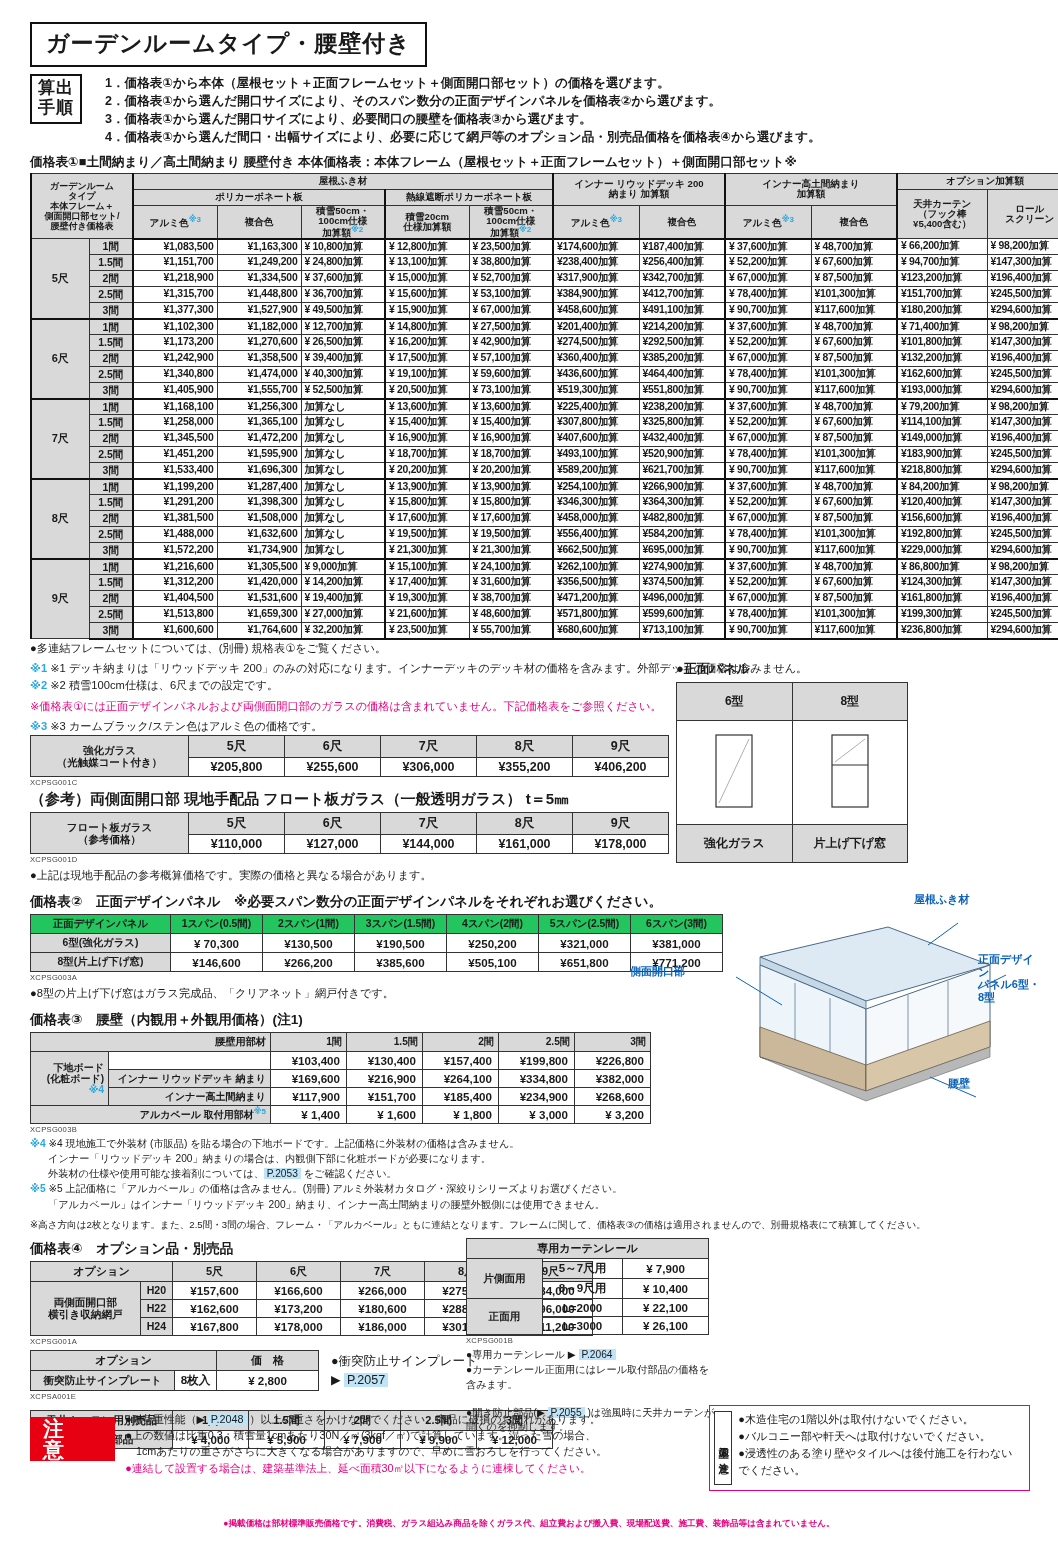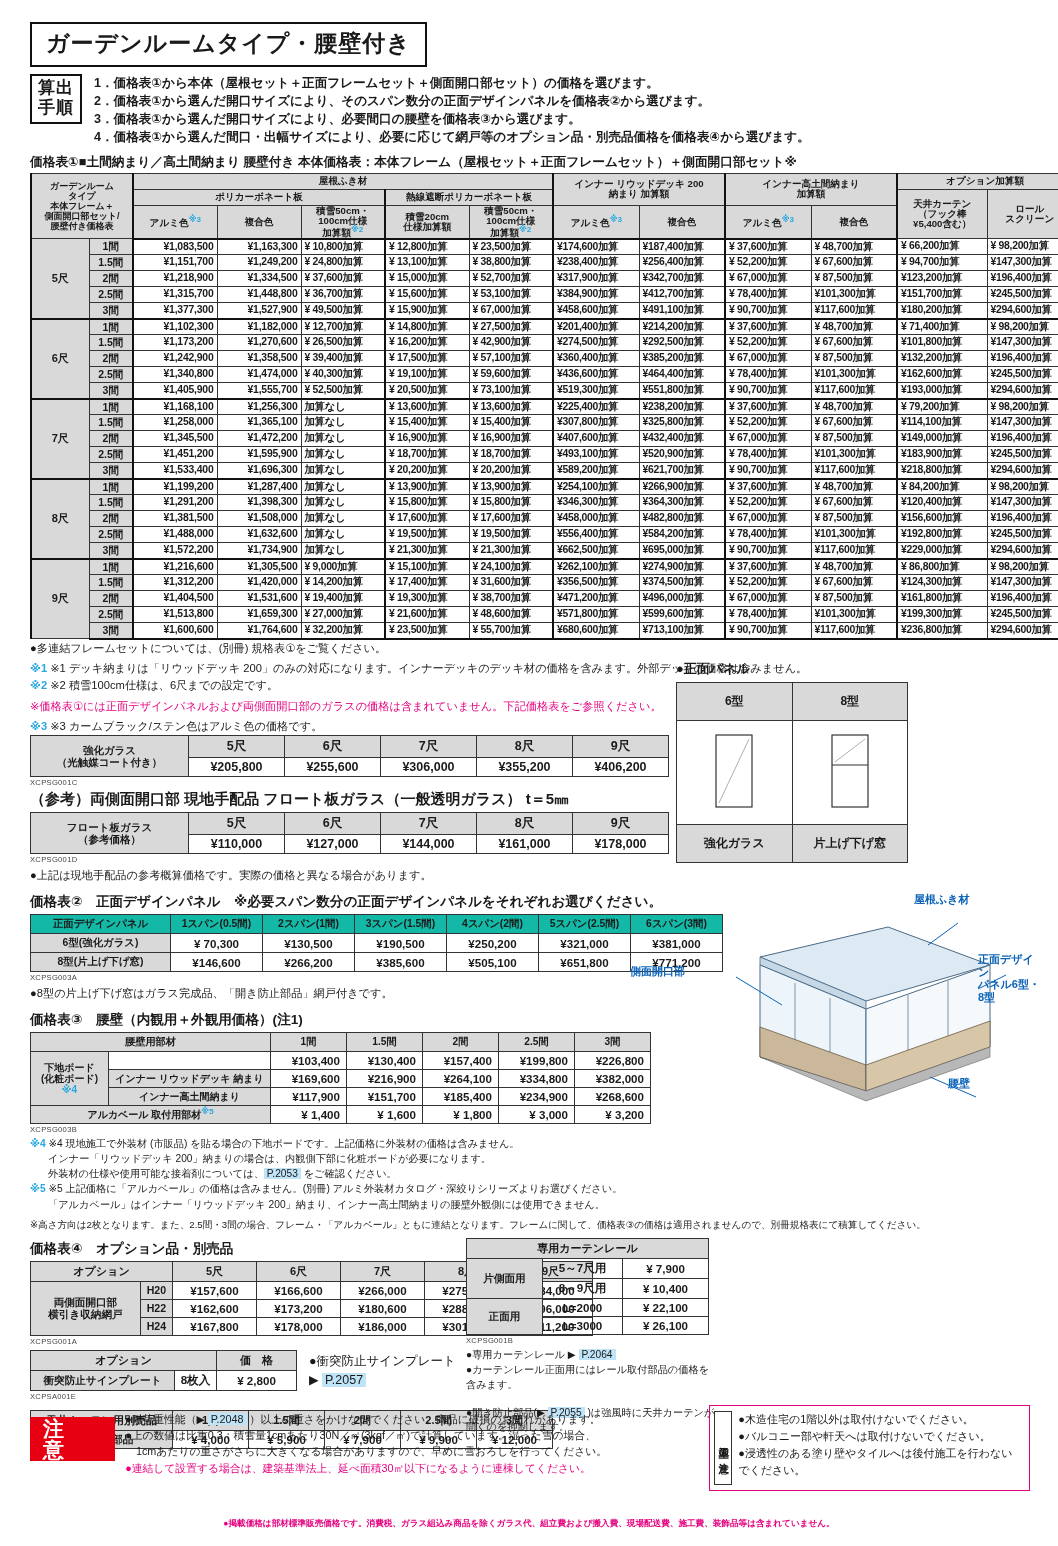--- a/index.html
+++ b/index.html
@@ -19,21 +19,21 @@
     display:inline-block;
     border:2px solid #111;
     padding:4px 14px 6px 14px;
     font-size:23px;
     font-weight:bold;
     letter-spacing:1px;
     margin-bottom:7px;
   }
 
   
-  .proc-wrap { display:flex; align-items:flex-start; gap:12px; margin-bottom:7px; }
+  .proc-wrap { display:flex; align-items:flex-start; gap:23px; margin-bottom:7px; }
   .proc-label {
     border:2px solid #111;
     width:52px;
     text-align:center;
     font-size:17px;
     font-weight:bold;
     line-height:1.2;
     padding:2px 0 3px 0;
     letter-spacing:1px;
   }
@@ -73,24 +73,24 @@
   .note-sm { font-size:10.2px; line-height:1.4; }
   .note-xs { font-size:9.6px; line-height:1.4; }
   .pgref { background:#bfe3f7; padding:0 3px; color:#1a1a1a; }
 
   
   .tsm td, .tsm th { font-size:12.5px; text-align:center; padding:2px 7px; }
   .tsm .hd { background:#d9d9d9; }
   .tsm .rowlbl { background:#d9d9d9; font-size:10.5px; line-height:1.15; }
 
   .t2 td, .t2 th { font-size:11.6px; text-align:center; padding:2px 4px; }
-  .t2 .hd { background:#14b8a6; font-size:10.4px; }
+  .t2 .hd { background:#22c55e; font-size:10.4px; }
   .t2 .rowlbl { background:#d9d9d9; font-size:10.4px; }
 
-  .t3 td, .t3 th { font-size:11.6px; text-align:center; padding:2px 4px; }
+  .t3 td, .t3 th { font-size:11.6px; text-align:right; padding:2px 4px; }
   .t3 .hd { background:#d9d9d9; font-size:10.2px; }
   .t3 .rowlbl { background:#d9d9d9; font-size:10px; line-height:1.1; }
   .t3 .money { text-align:right; padding-right:6px; }
 
   .t4 td, .t4 th { font-size:11.6px; text-align:center; padding:2px 5px; }
   .t4 .hd { background:#d9d9d9; font-size:11px; }
   .t4 .rowlbl { background:#d9d9d9; font-size:10.6px; line-height:1.12; }
   .t4 .money { text-align:center; padding-right:5px;margin-left:23px; }
 
   
@@ -669,21 +669,21 @@
       <td>¥146,600</td>
       <td>¥266,200</td>
       <td>¥385,600</td>
       <td>¥505,100</td>
       <td>¥651,800</td>
       <td>¥771,200</td>
     </tr>
   </tbody>
     </table>
   <div class="code">XCPSG003A</div>
-  <div class="note">●8型の片上げ下げ窓はガラス完成品、「開き防止部品」網戸付きです。</div>
+  <div class="note">●8型の片上げ下げ窓はガラス完成品、「クリアネット」網戸付きです。</div>
 
   
   <div class="cap-md" style="margin-top:9px">価格表③　腰壁（内観用＋外観用価格）(注1)</div>
   <table class="t3">
     <tbody>
         <tr>
       <td class="hd" colspan="2" style="width:240px">腰壁用部材</td>
       <td class="hd" style="width:76px">1間</td>
       <td class="hd" style="width:76px">1.5間</td>
       <td class="hd" style="width:76px">2間</td>
@@ -781,21 +781,21 @@
     </table>
   <div class="code">XCPSG001A</div>
 
   
   <div style="display:flex; gap:12px; align-items:flex-start; margin-top:4px;">
     <div>
       <table class="t4">
         <tbody>
             <tr>
           <td class="hd" colspan="2" style="width:186px">オプション</td>
-          <td class="hd" style="width:80px">価　格</td>
+          <td class="hd" style="width:102px">価　格</td>
         </tr>
         <tr>
           <td class="rowlbl" style="width:144px">衝突防止サインプレート</td>
           <td style="width:42px">8枚入</td>
           <td class="money">¥  2,800</td>
         </tr>
       </tbody>
         </table>
       <div class="code">XCPSA001E</div>
     </div>

